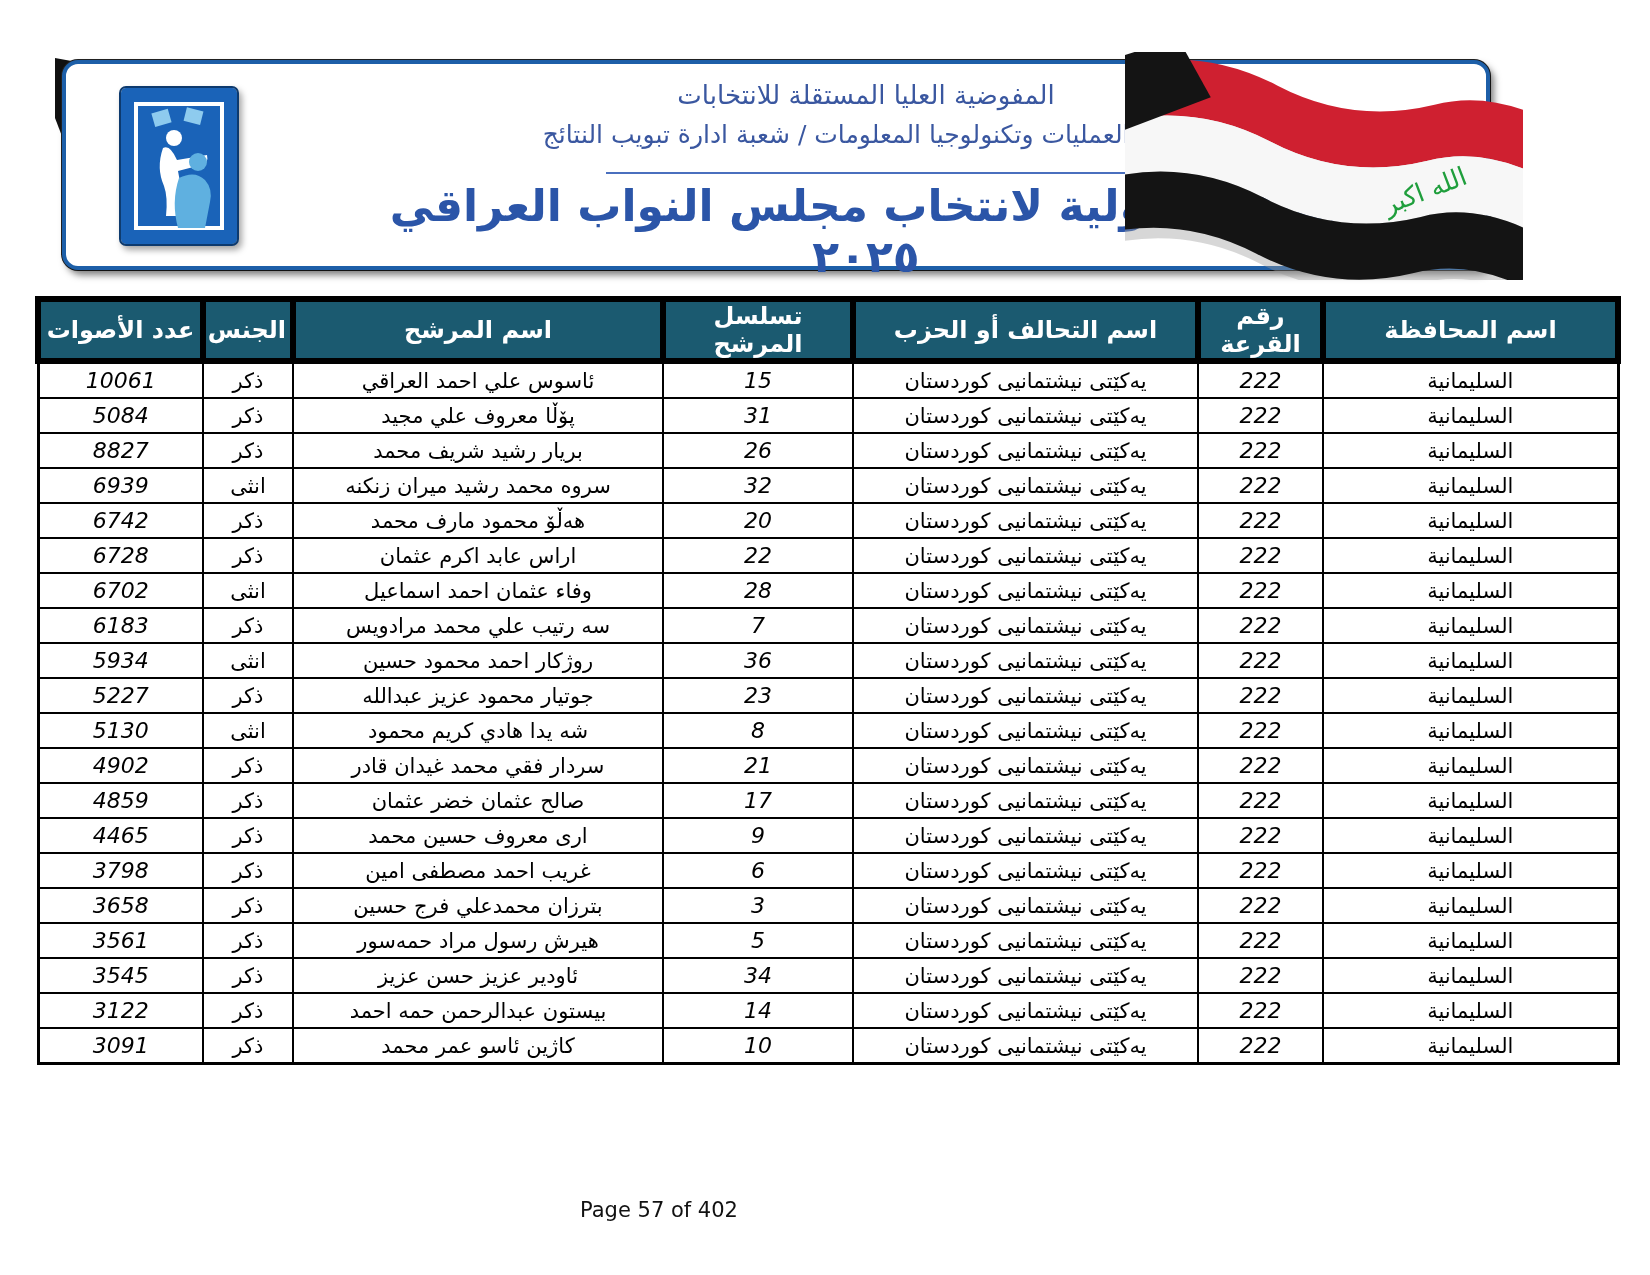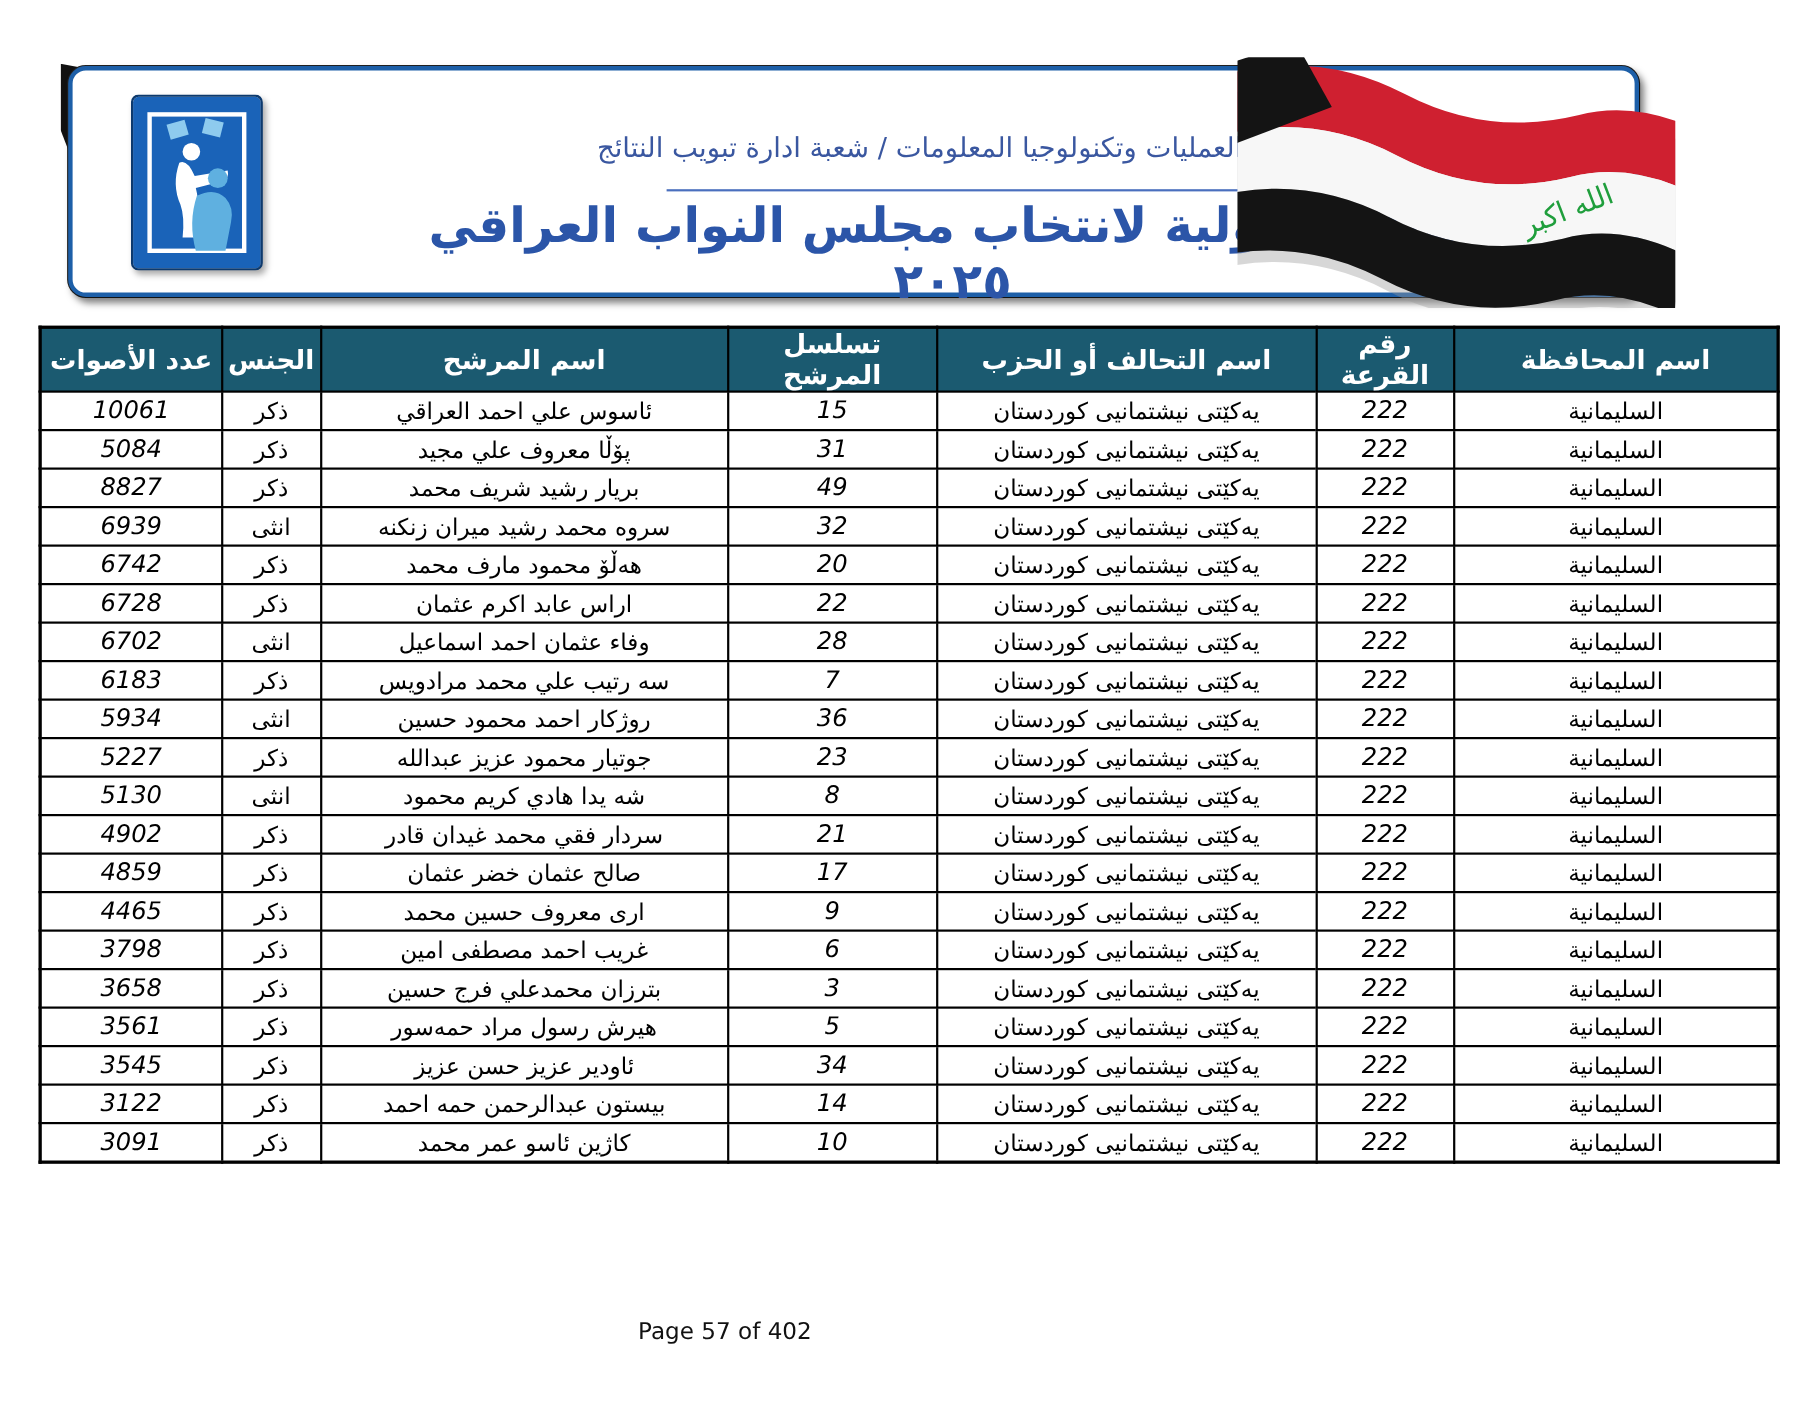--- a/index.html
+++ b/index.html
@@ -17,21 +17,21 @@
   .org-line1{position:absolute;top:16px;width:100%;font-size:26px;color:#3a57a0;}
   .org-line2{position:absolute;top:56px;width:100%;font-size:25px;color:#3a57a0;}
   .sep{position:absolute;top:108px;left:240px;width:520px;height:2px;background:#4a6fbe;}
   .title{position:absolute;top:116px;width:100%;font-size:44px;font-weight:bold;color:#2b55a8;letter-spacing:1px;}
   .flag{position:absolute;left:1125px;top:52px;width:398px;height:228px;pointer-events:none;}
 
   
   .tblwrap{position:absolute;left:35px;top:296px;width:1580px;}
   table{border-collapse:collapse;table-layout:fixed;width:1580px;direction:rtl;border:3px solid #000;}
   th{background:#1b5a70;color:#fff;font-size:24px;font-weight:bold;height:33px;
-     border:2px solid #000000;padding:0 4px;}
+     border:6px solid #000000;padding:0 4px;}
   td{background:#fff;color:#000;font-size:21px;height:33px;text-align:center;
      border:2px solid #000;padding:0 4px;overflow:hidden;white-space:nowrap;}
   td.num{font-size:22px;direction:ltr;font-style:italic;}
 
   
   .footer{position:absolute;left:0;top:1198px;width:1318px;text-align:center;
           font-size:21px;color:#111;}
 </style>
 </head>
 <body>
@@ -48,20 +48,21 @@
       <rect x="17" y="18" width="86" height="124" fill="none" stroke="#ffffff" stroke-width="4"></rect>
       <rect x="34" y="25" width="17" height="14" fill="#8ecbee" transform="rotate(-16 42 32)"></rect>
       <rect x="66" y="23" width="17" height="14" fill="#8ecbee" transform="rotate(14 74 30)"></rect>
       <circle cx="55" cy="52" r="8" fill="#ffffff"></circle>
       <path d="M44,62 q-7,20 1,38 q4,11 2,30 l11,0 q6,-26 1,-45 l23,-6 q8,-2 6,-10 l-30,5 q-7,-16 -14,-12 z" fill="#ffffff"></path>
       <circle cx="79" cy="76" r="9" fill="#5fb0e0"></circle>
       <path d="M60,92 q16,-8 26,2 q8,9 5,22 l-5,26 l-27,0 q-7,-26 1,-50 z" fill="#5fb0e0"></path>
     </svg>
 
     <div class="banner-text">
+      <div class="org-line1">المفوضية العليا المستقلة للانتخابات</div>
       <div class="org-line2">دائرة العمليات وتكنولوجيا المعلومات / شعبة ادارة تبويب النتائج</div>
       <div class="sep"></div>
       <div class="title">النتائج الاولية لانتخاب مجلس النواب العراقي ٢٠٢٥</div>
     </div>
   </div>
 
   <svg class="flag" viewBox="0 0 380 230">
     <g transform="rotate(7 190 100)">
       <path d="M-25,48 Q55,18 135,48 Q215,78 295,48 Q345,28 405,48 L405,212 Q345,192 295,212 Q215,242 135,212 Q55,182 -25,212 Z" fill="#9a9a9a" opacity="0.4" transform="translate(6,9)"></path>
       <path d="M-25,40 Q55,10 135,40 Q215,70 295,40 Q345,20 405,40 L405,97 Q345,77 295,97 Q215,127 135,97 Q55,67 -25,97 Z" fill="#cf2030"></path>
@@ -111,21 +112,21 @@
             <td>يەكێتى نيشتمانيى كوردستان</td>
             <td class="num">31</td>
             <td>پۆڵا معروف علي مجيد</td>
             <td>ذكر</td>
             <td class="num">5084</td>
           </tr>
           <tr>
             <td>السليمانية</td>
             <td class="num">222</td>
             <td>يەكێتى نيشتمانيى كوردستان</td>
-            <td class="num">49</td>
+            <td class="num">26</td>
             <td>بريار رشيد شريف محمد</td>
             <td>ذكر</td>
             <td class="num">8827</td>
           </tr>
           <tr>
             <td>السليمانية</td>
             <td class="num">222</td>
             <td>يەكێتى نيشتمانيى كوردستان</td>
             <td class="num">32</td>
             <td>سروه محمد رشيد ميران زنكنه</td>

